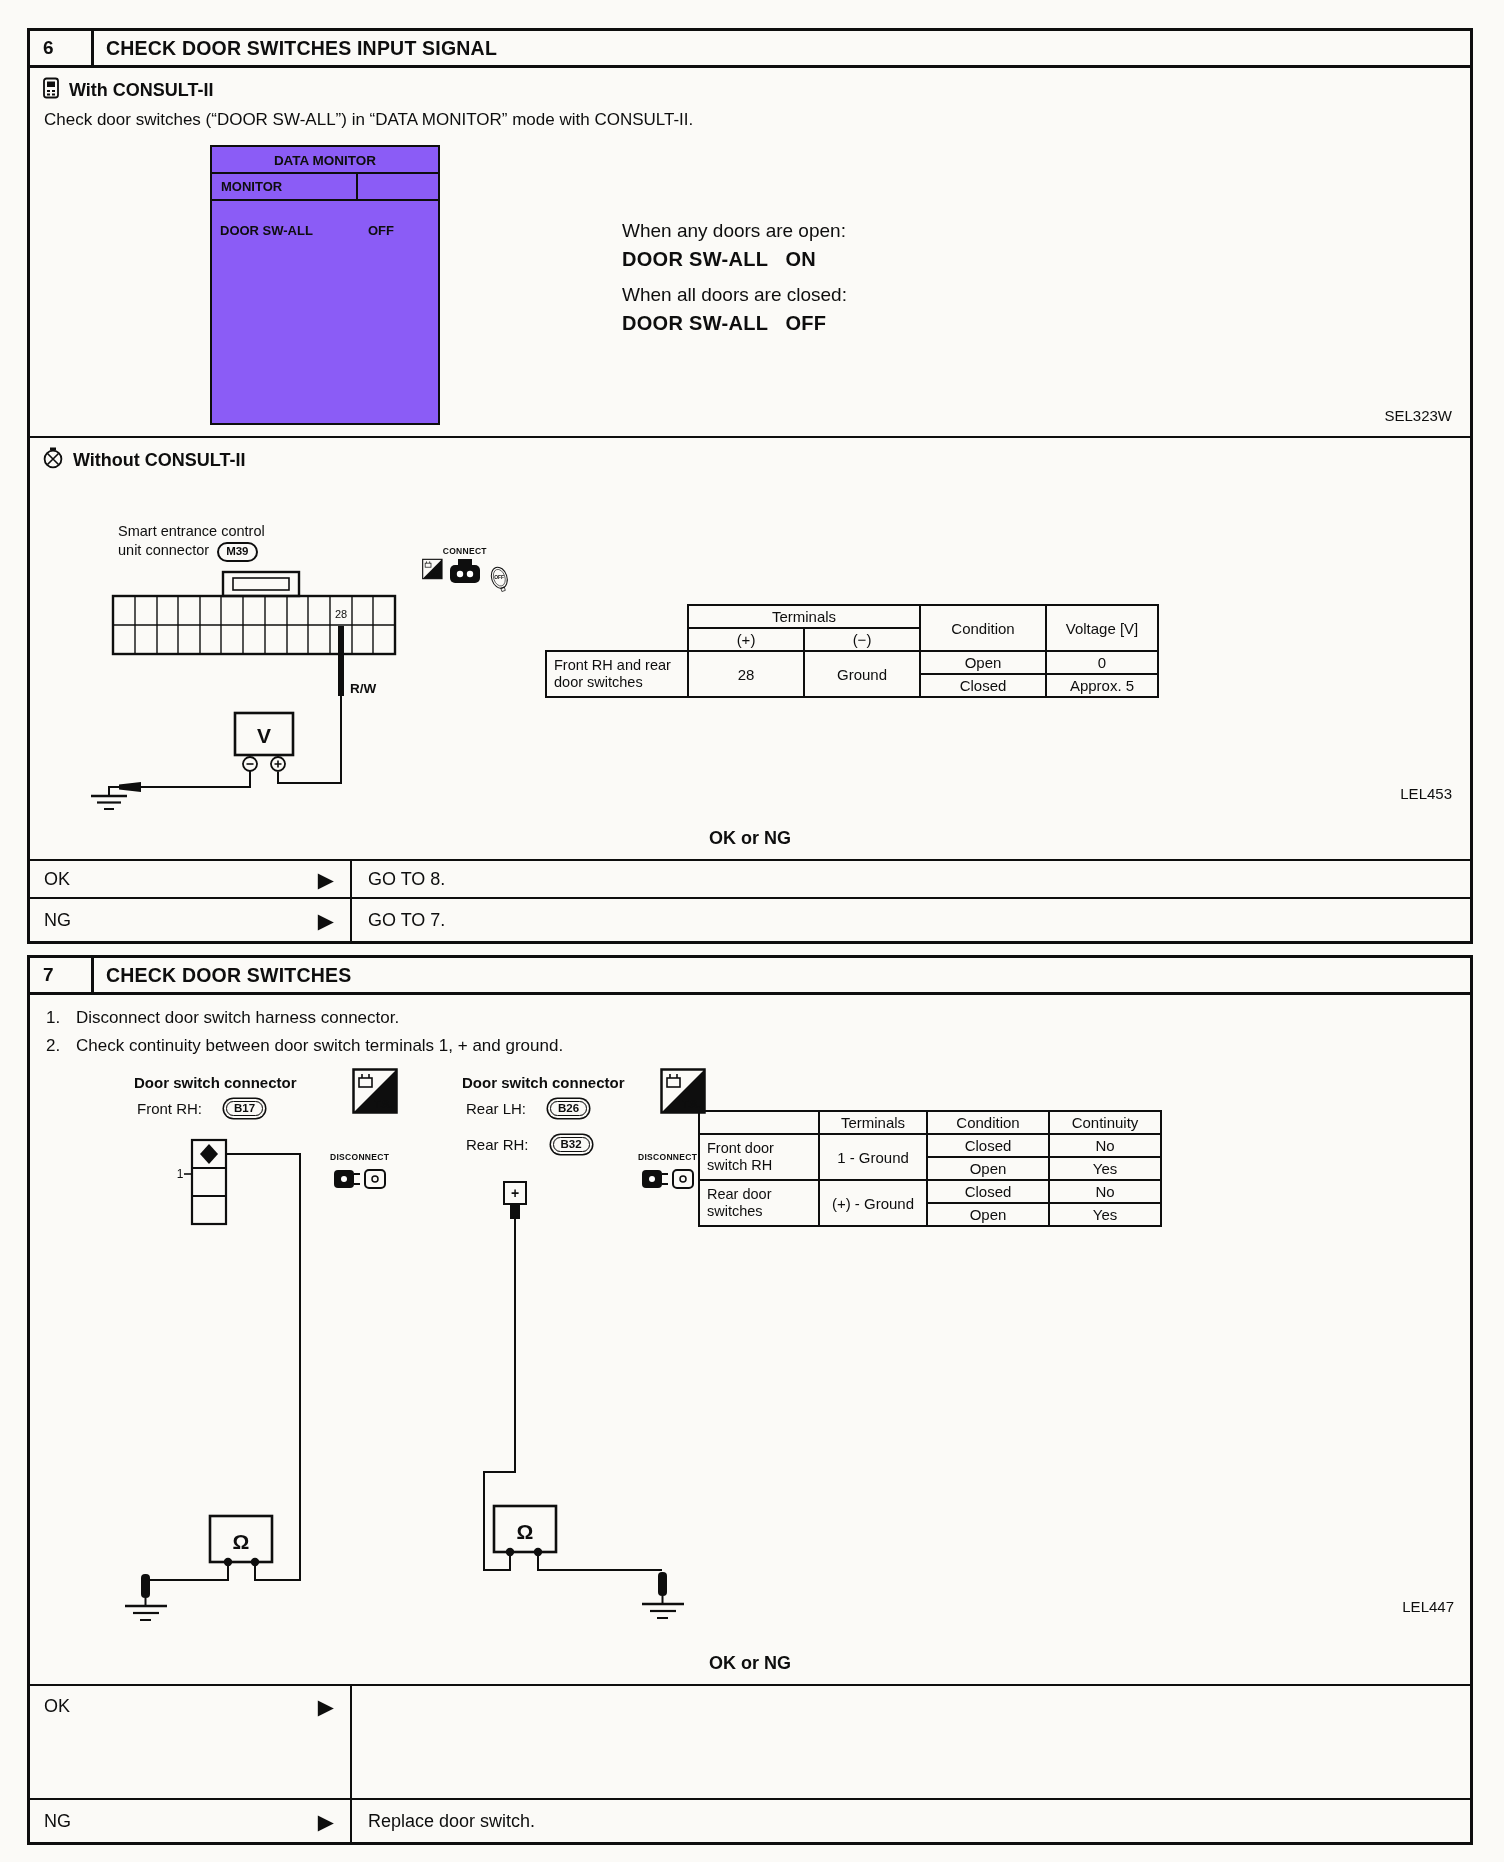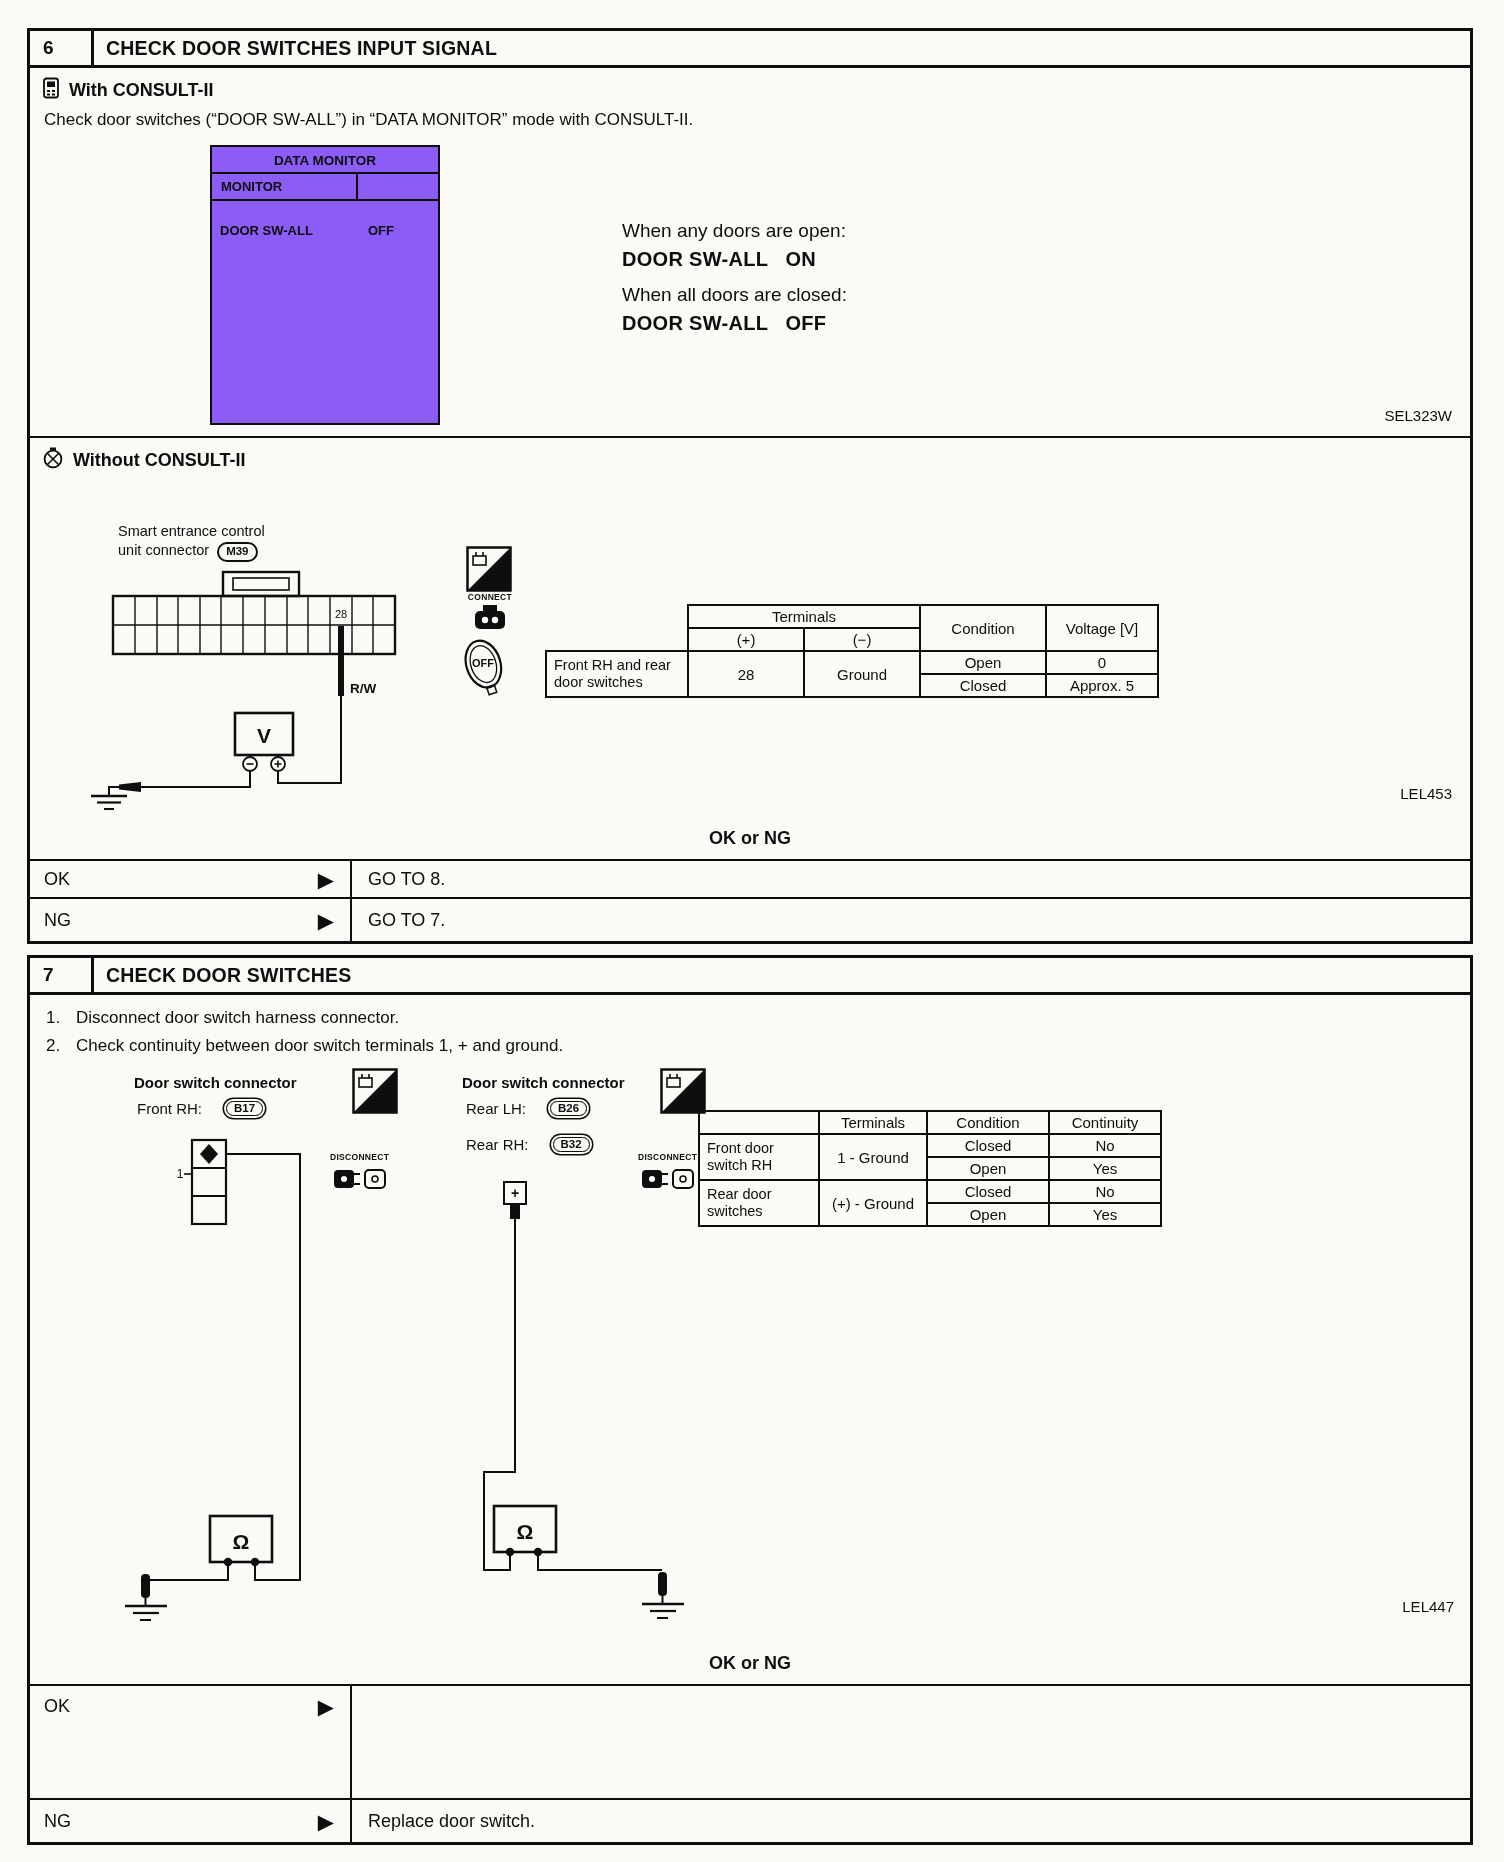--- a/index.html
+++ b/index.html
@@ -42,21 +42,21 @@
 
   .fig-code { position:absolute; font-size:15px; }
   #with-consult .fig-code { right:18px; top:339px; }
   #without-consult .fig-code { right:18px; top:347px; }
 
   .conn-caption { position:absolute; left:88px; top:84px; font-size:14.5px; line-height:1.3; }
   .oval { display:inline-block; border:2px solid #0e0e0e; border-radius:14px; padding:0 7px 1px; font-size:11.5px; font-weight:bold; margin-left:4px; }
   .oval.double { border:1.5px solid #0e0e0e; box-shadow:0 0 0 2px #fbfaf7, 0 0 0 3.5px #0e0e0e; margin:0 24px; }
 
   .circuit6 { position:absolute; left:55px; top:118px; }
-  .tools6 { position:absolute; left:392px; top:108px; width:90px; display:flex; flex-direction:column; align-items:flex-end; }
+  .tools6 { position:absolute; left:392px; top:108px; width:90px; display:flex; flex-direction:row; align-items:flex-start; }
   .tool-block { display:flex; flex-direction:column; align-items:center; }
   .tool-label { font-size:8.5px; font-weight:bold; letter-spacing:0.3px; margin-bottom:2px; text-align:center; }
 
   
   .dtable { border-collapse:collapse; font-size:15px; }
   .dtable th, .dtable td { border:2px solid #0e0e0e; padding:2px 6px; text-align:center; font-weight:normal; }
   .dtable .blank { border:none; }
   .dtable .rowlabel { text-align:left; font-size:14.5px; line-height:1.15; padding:3px 4px 3px 7px; }
   .vtable { position:absolute; left:515px; top:166px; }
   .ctable { position:absolute; left:668px; top:42px; }

